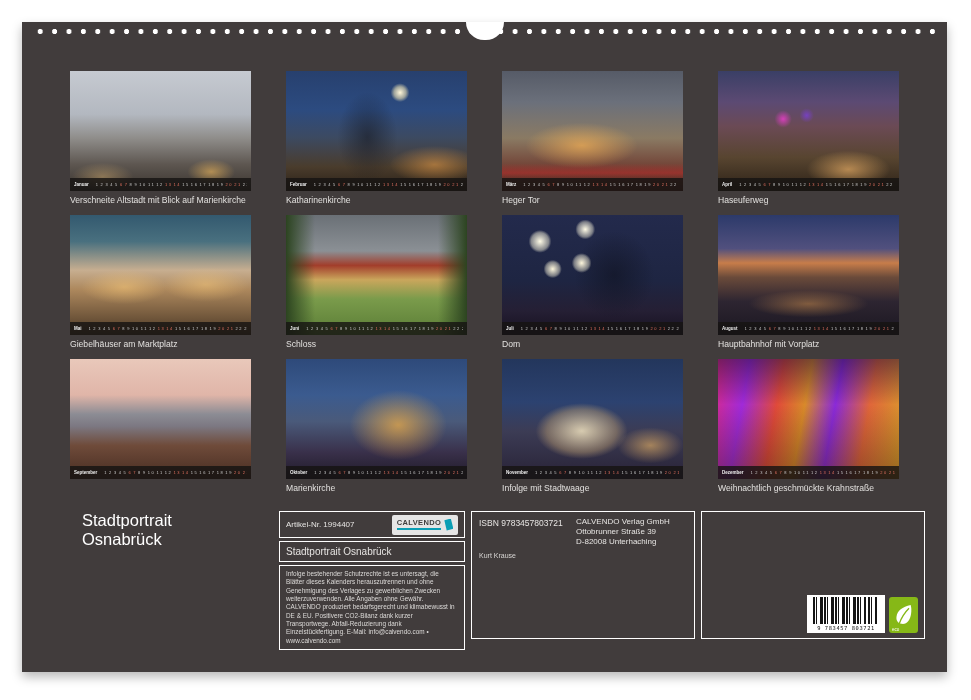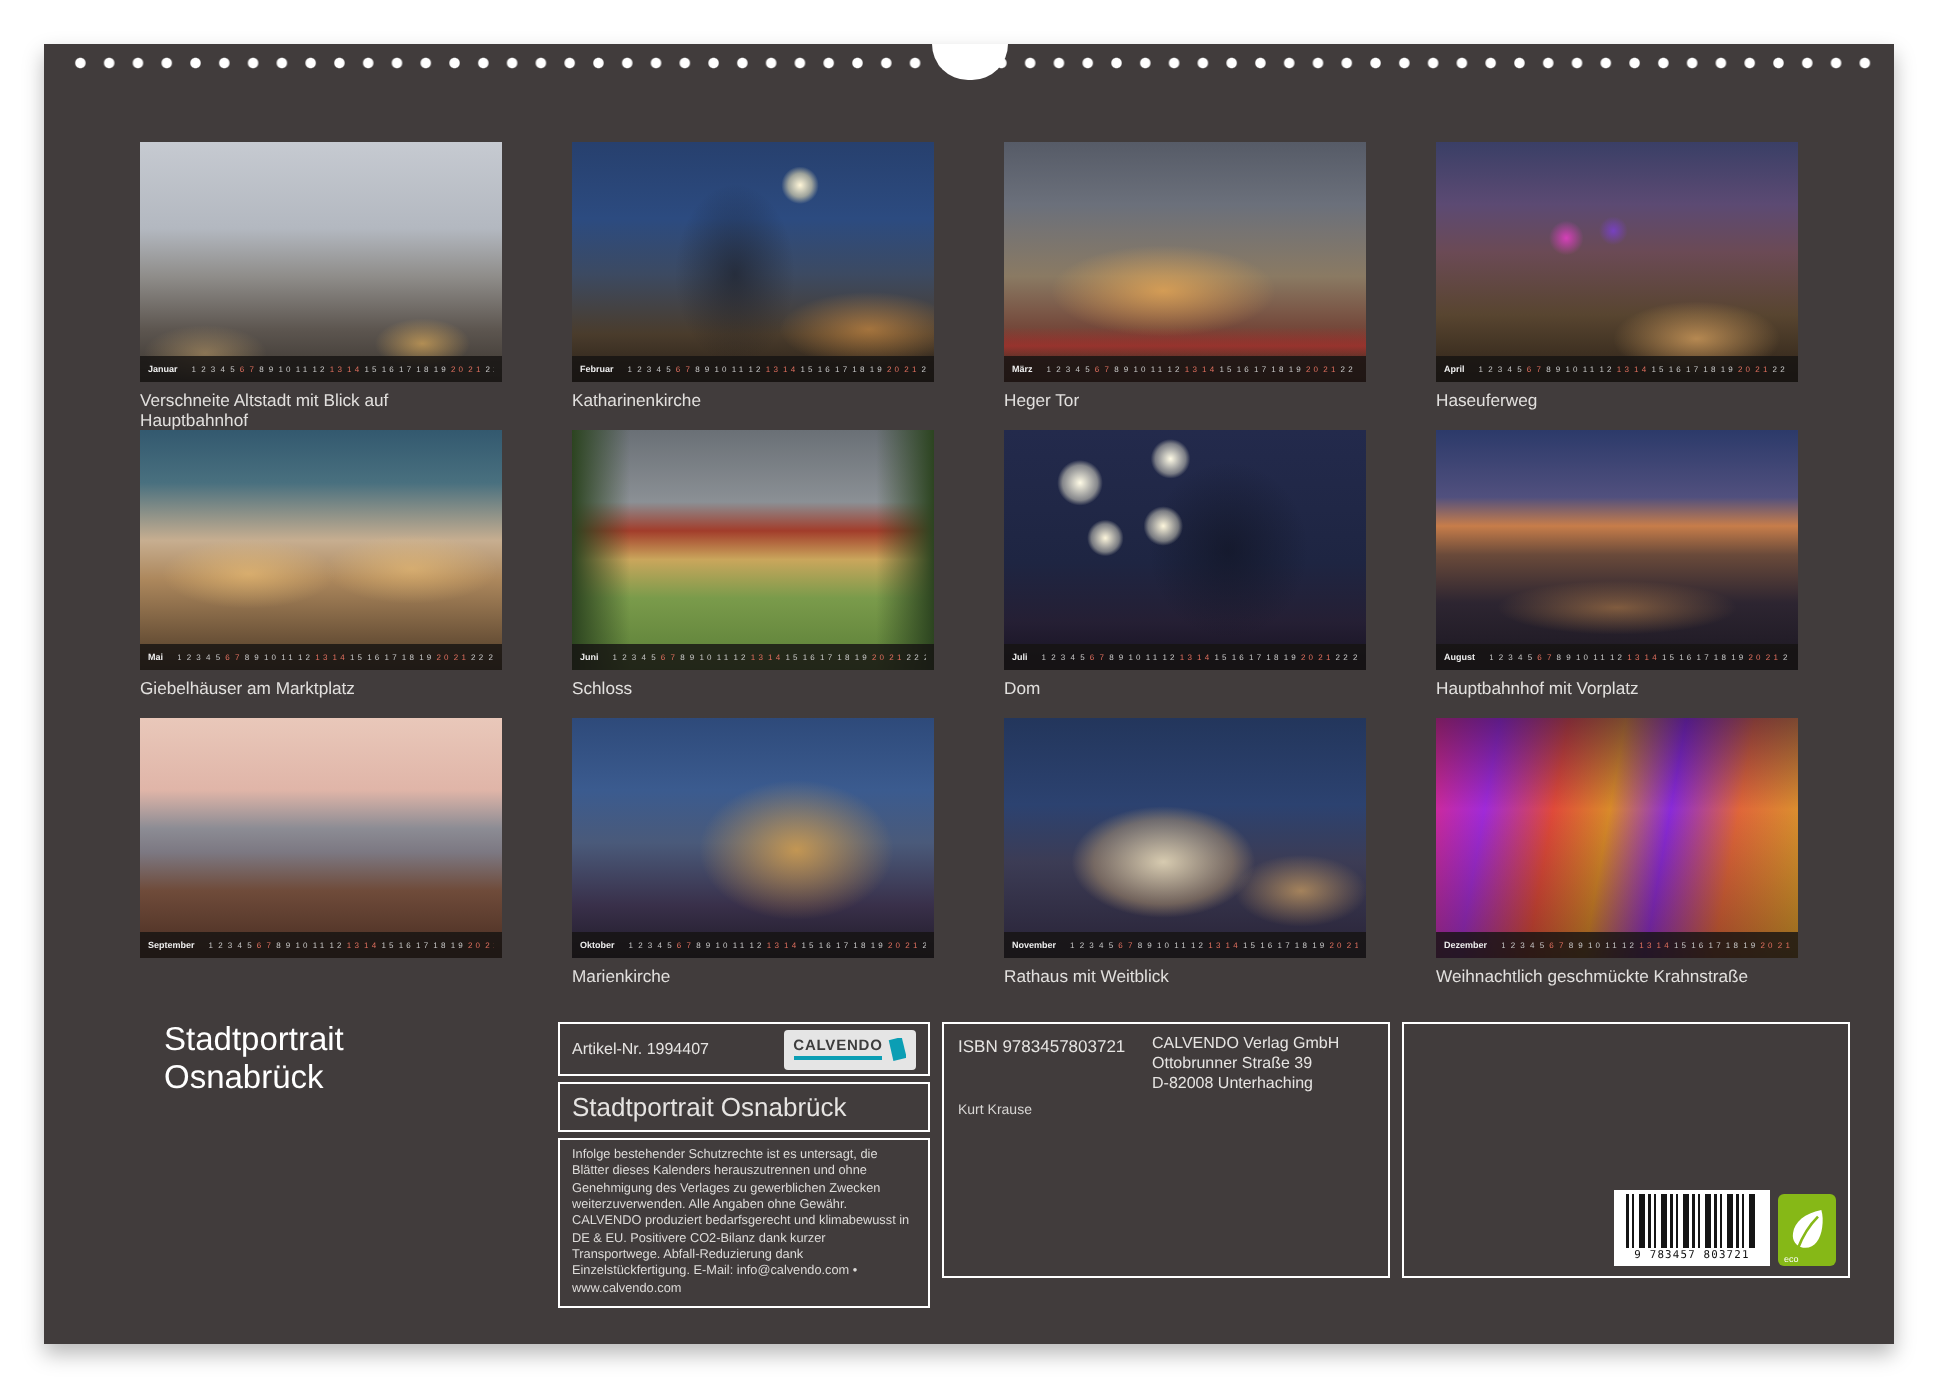--- a/index.html
+++ b/index.html
@@ -66,21 +66,21 @@
     color:#e6e4e2;padding-left:28px;}
   .col-left{width:186px;display:flex;flex-direction:column;gap:3px;box-sizing:border-box;}
   .ibox{border:1.6px solid #fff;box-sizing:border-box;padding:4px 6px;}
   .box-article{height:27px;display:flex;align-items:center;justify-content:space-between;}
   .article-no{font-size:8px;}
   .calvendo-logo{width:66px;height:20px;background:#e5e5e5;border-radius:2px;display:flex;align-items:center;
     justify-content:center;gap:3px;}
   .logo-word{display:inline-block;font-size:7.5px;font-weight:bold;color:#3d3d3d;letter-spacing:.4px;
     border-bottom:2.2px solid #0b9eb4;line-height:1.15;}
   .logo-icon{width:9px;height:12px;background:#0b9eb4;clip-path:polygon(0 14%,72% 0,100% 86%,26% 100%);}
-  .box-title{height:25px;display:flex;align-items:center;font-size:13px;}
+  .box-title{height:25px;display:flex;align-items:center;font-size:10px;}
   .box-legal{flex:1;font-size:6.4px;line-height:1.3;color:#dddbd9;}
   .col-mid{width:224px;position:relative;box-sizing:border-box;}
   .isbn{position:absolute;left:7px;top:6px;font-size:8.5px;}
   .publisher{position:absolute;left:104px;top:5px;font-size:8px;line-height:1.25;}
   .author{position:absolute;left:7px;top:40px;font-size:7px;color:#d8d6d4;}
   .col-right{flex:1;position:relative;box-sizing:border-box;}
   .barcode-wrap{position:absolute;right:6px;bottom:5px;display:flex;gap:4px;align-items:flex-end;}
   .barcode{width:78px;height:38px;background:#fff;padding:2px 4px 1px;box-sizing:border-box;
     display:flex;flex-direction:column;align-items:center;}
   .bars{width:66px;height:27px;background:repeating-linear-gradient(90deg,
@@ -100,21 +100,21 @@
   <div class="notch"></div>
 
   <div class="grid">
   <div class="thumb">
     <div class="photo photo-1">
       <div class="strip">
         <span class="month">Januar</span>
         <span class="days"><span>1</span><span>2</span><span>3</span><span>4</span><span>5</span><span class="wknd">6</span><span class="wknd">7</span><span>8</span><span>9</span><span>10</span><span>11</span><span>12</span><span class="wknd">13</span><span class="wknd">14</span><span>15</span><span>16</span><span>17</span><span>18</span><span>19</span><span class="wknd">20</span><span class="wknd">21</span><span>22</span></span>
       </div>
     </div>
-    <div class="caption">Verschneite Altstadt mit Blick auf Hauptbahnhof</div>
+    <div class="caption">Verschneite Altstadt mit Blick auf Marienkirche</div>
   </div>
 
   <div class="thumb">
     <div class="photo photo-2">
       <div class="strip">
         <span class="month">Februar</span>
         <span class="days"><span>1</span><span>2</span><span>3</span><span>4</span><span>5</span><span class="wknd">6</span><span class="wknd">7</span><span>8</span><span>9</span><span>10</span><span>11</span><span>12</span><span class="wknd">13</span><span class="wknd">14</span><span>15</span><span>16</span><span>17</span><span>18</span><span>19</span><span class="wknd">20</span><span class="wknd">21</span><span>22</span></span>
       </div>
     </div>
     <div class="caption">Katharinenkirche</div>
@@ -199,21 +199,21 @@
     <div class="caption">Marienkirche</div>
   </div>
 
   <div class="thumb">
     <div class="photo photo-11">
       <div class="strip">
         <span class="month">November</span>
         <span class="days"><span>1</span><span>2</span><span>3</span><span>4</span><span>5</span><span class="wknd">6</span><span class="wknd">7</span><span>8</span><span>9</span><span>10</span><span>11</span><span>12</span><span class="wknd">13</span><span class="wknd">14</span><span>15</span><span>16</span><span>17</span><span>18</span><span>19</span><span class="wknd">20</span><span class="wknd">21</span></span>
       </div>
     </div>
-    <div class="caption">Rathaus mit Weitblick</div>
+    <div class="caption">Infolge mit Stadtwaage</div>
   </div>
 
   <div class="thumb">
     <div class="photo photo-12">
       <div class="strip">
         <span class="month">Dezember</span>
         <span class="days"><span>1</span><span>2</span><span>3</span><span>4</span><span>5</span><span class="wknd">6</span><span class="wknd">7</span><span>8</span><span>9</span><span>10</span><span>11</span><span>12</span><span class="wknd">13</span><span class="wknd">14</span><span>15</span><span>16</span><span>17</span><span>18</span><span>19</span><span class="wknd">20</span><span class="wknd">21</span></span>
       </div>
     </div>
     <div class="caption">Weihnachtlich geschmückte Krahnstraße</div>

